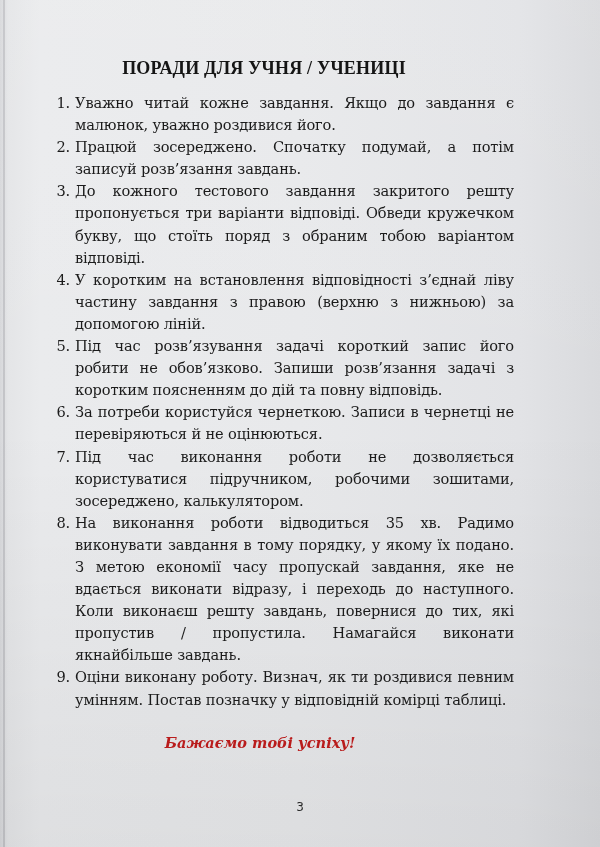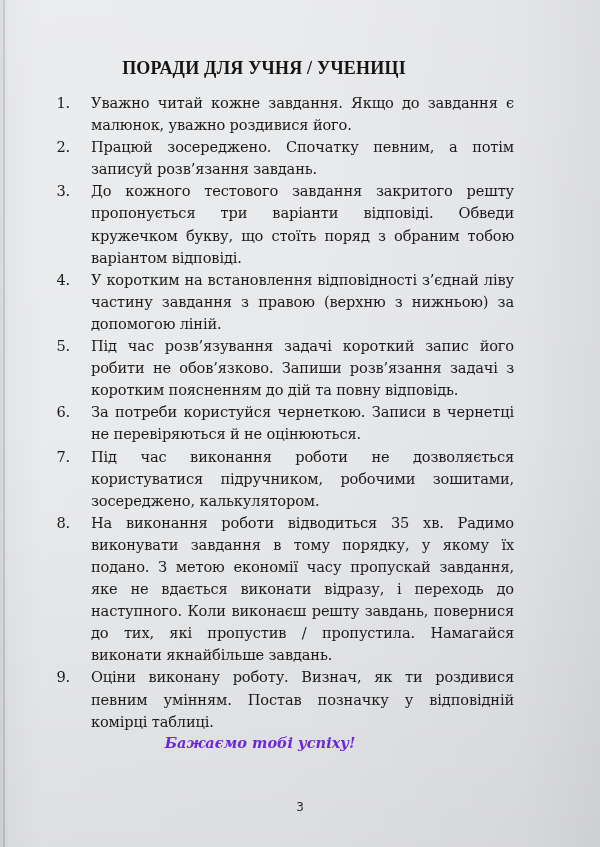--- a/index.html
+++ b/index.html
@@ -62,33 +62,32 @@
     .tip-num {
       position: absolute;
       left: 0;
       top: 0;
       width: 22px;
       text-align: right;
     }
     .tip-text {
       display: block;
       hyphens: manual;
-      margin-left: 16px;
     }
     .closing {
       position: absolute;
       top: 734px;
       left: 0;
       width: 520px;
       text-align: center;
       font-family: "DejaVu Serif", serif;
       font-style: italic;
       font-weight: bold;
       font-size: 14.5px;
-      color: #6d28d9;
+      color: #b91c1c;
     }
     .page-number {
       position: absolute;
       top: 800px;
       left: 0;
       width: 600px;
       text-align: center;
       font-family: "DejaVu Sans", sans-serif;
       font-size: 12px;
       color: #2a2a2a;
@@ -102,21 +101,21 @@
 
 <h1 class="title" style="margin:0;">ПОРАДИ ДЛЯ УЧНЯ / УЧЕНИЦІ</h1>
 
 <ol class="tips">
   <li class="tip">
     <span class="tip-num">1.</span>
     <span class="tip-text">Уважно читай кожне завдання. Якщо до завдання є малюнок, уважно роздивися його.</span>
   </li>
   <li class="tip">
     <span class="tip-num">2.</span>
-    <span class="tip-text">Працюй зосереджено. Спочатку певним, а потім записуй розв’язання завдань.</span>
+    <span class="tip-text">Працюй зосереджено. Спочатку подумай, а потім записуй розв’язання завдань.</span>
   </li>
   <li class="tip">
     <span class="tip-num">3.</span>
     <span class="tip-text">До кожного тестового завдання закритого решту пропонується три варіанти відповіді. Обведи кружечком букву, що стоїть поряд з обраним тобою варіантом відповіді.</span>
   </li>
   <li class="tip">
     <span class="tip-num">4.</span>
     <span class="tip-text">У коротким на встановлення відповідності з’єднай ліву частину завдання з правою (верхню з нижньою) за допомогою ліній.</span>
   </li>
   <li class="tip">

